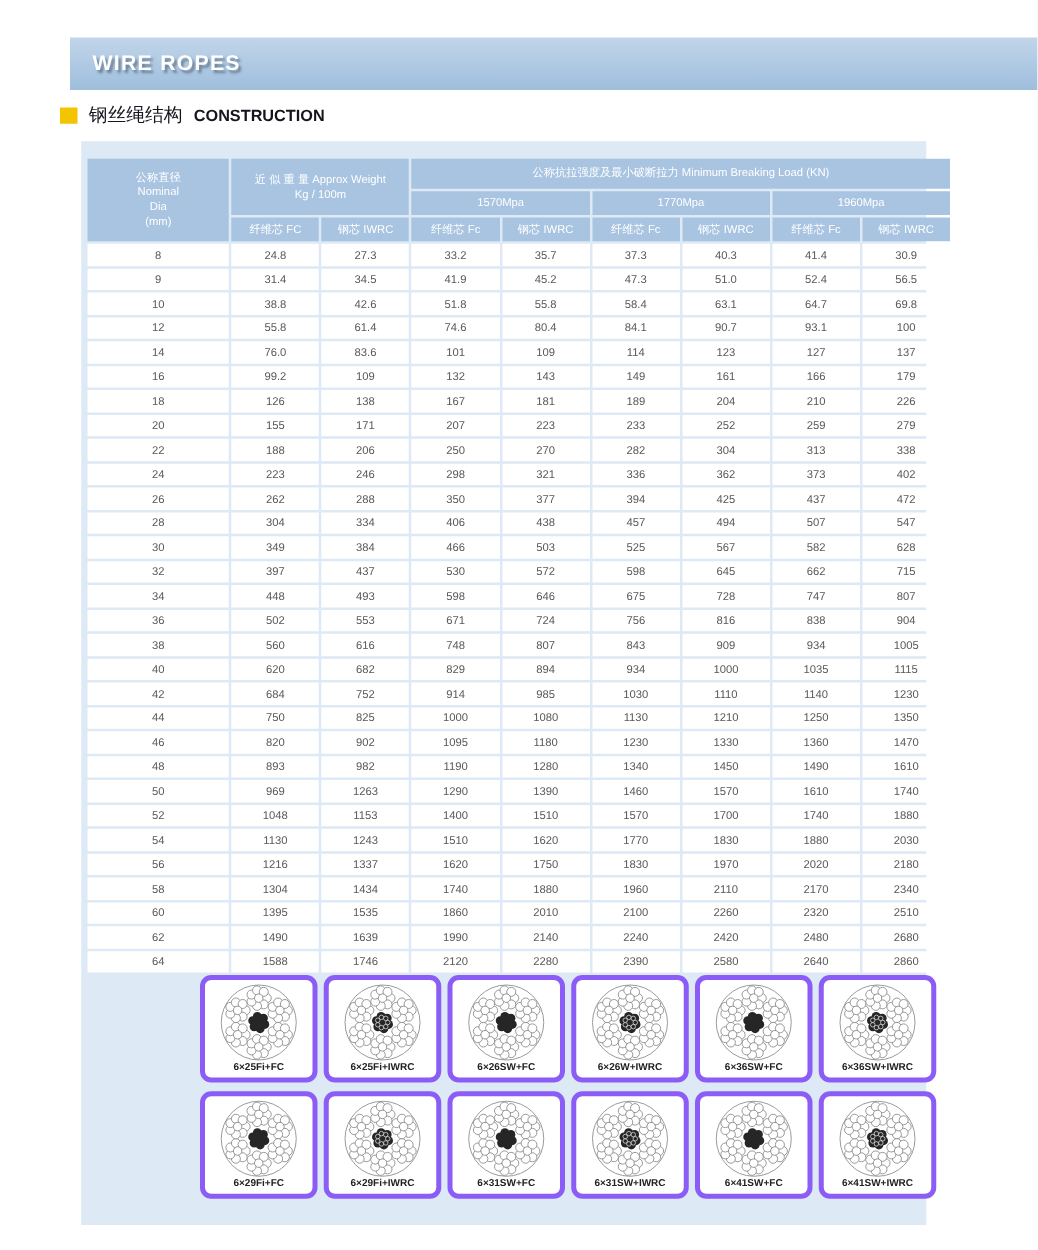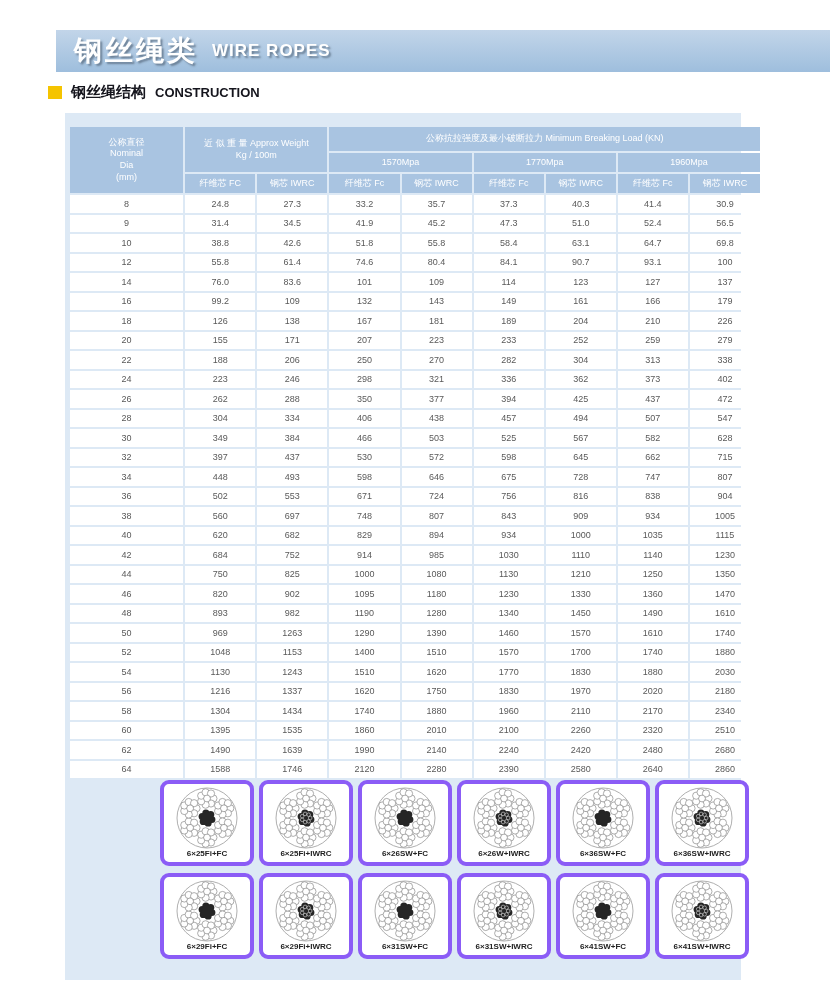--- a/index.html
+++ b/index.html
@@ -10,21 +10,21 @@
   .band{margin:30px 0 0 56px;height:42px;background:linear-gradient(#c2d5e9,#9ebedd);
         display:flex;align-items:center;padding-left:18px;gap:14px;}
   .title-cn{font-size:28px;font-weight:bold;color:#fff;letter-spacing:3px;
             text-shadow:2px 2px 2px rgba(96,116,138,.85);}
   .title-en{font-size:17px;font-weight:bold;color:#fff;letter-spacing:1px;
             text-shadow:2px 2px 2px rgba(96,116,138,.85);}
 
   
   .section{display:flex;align-items:center;gap:9px;margin:9px 0 0 48px;height:22px;}
   .bullet{width:14px;height:13px;background:#f5c400;}
-  .section-cn{font-size:15px;font-weight:bold;color:#15151d;}
+  .section-cn{font-size:15px;font-weight:normal;color:#15151d;}
   .section-en{font-size:13px;font-weight:bold;color:#15151d;}
 
   
   .panel{margin:10px 65px 0 65px;width:676px;box-sizing:border-box;
          background:#dde9f5;padding:12px 3px 14px 3px;}
 
   table.spec{width:694px;margin:0 auto;border-collapse:separate;border-spacing:2px;table-layout:fixed;}
   table.spec td{overflow:hidden;}
   thead td{background:#a9c4e1;color:#ffffff;text-align:center;vertical-align:middle;
            font-size:9px;line-height:1.3;white-space:pre-line;padding:1px;}
@@ -42,21 +42,20 @@
         border-radius:9px;padding:2px 0 3px 0;text-align:center;}
   .card svg{display:block;margin:0 auto;}
   .card-label{font-size:8px;font-weight:bold;color:#222;line-height:1.1;}
 </style>
 </head>
 <body>
 
 <div class="page">
 
   <div class="band">
-    <span class="title-cn">钢丝绳类</span>
     <span class="title-en">WIRE ROPES</span>
   </div>
 
   <div class="section">
     <span class="bullet"></span>
     <span class="section-cn">钢丝绳结构</span>
     <span class="section-en">CONSTRUCTION</span>
   </div>
 
   <div class="panel">
@@ -272,21 +271,21 @@
             <td>671</td>
             <td>724</td>
             <td>756</td>
             <td>816</td>
             <td>838</td>
             <td>904</td>
           </tr>
           <tr>
             <td>38</td>
             <td>560</td>
-            <td>697</td>
+            <td>616</td>
             <td>748</td>
             <td>807</td>
             <td>843</td>
             <td>909</td>
             <td>934</td>
             <td>1005</td>
           </tr>
           <tr>
             <td>40</td>
             <td>620</td>

